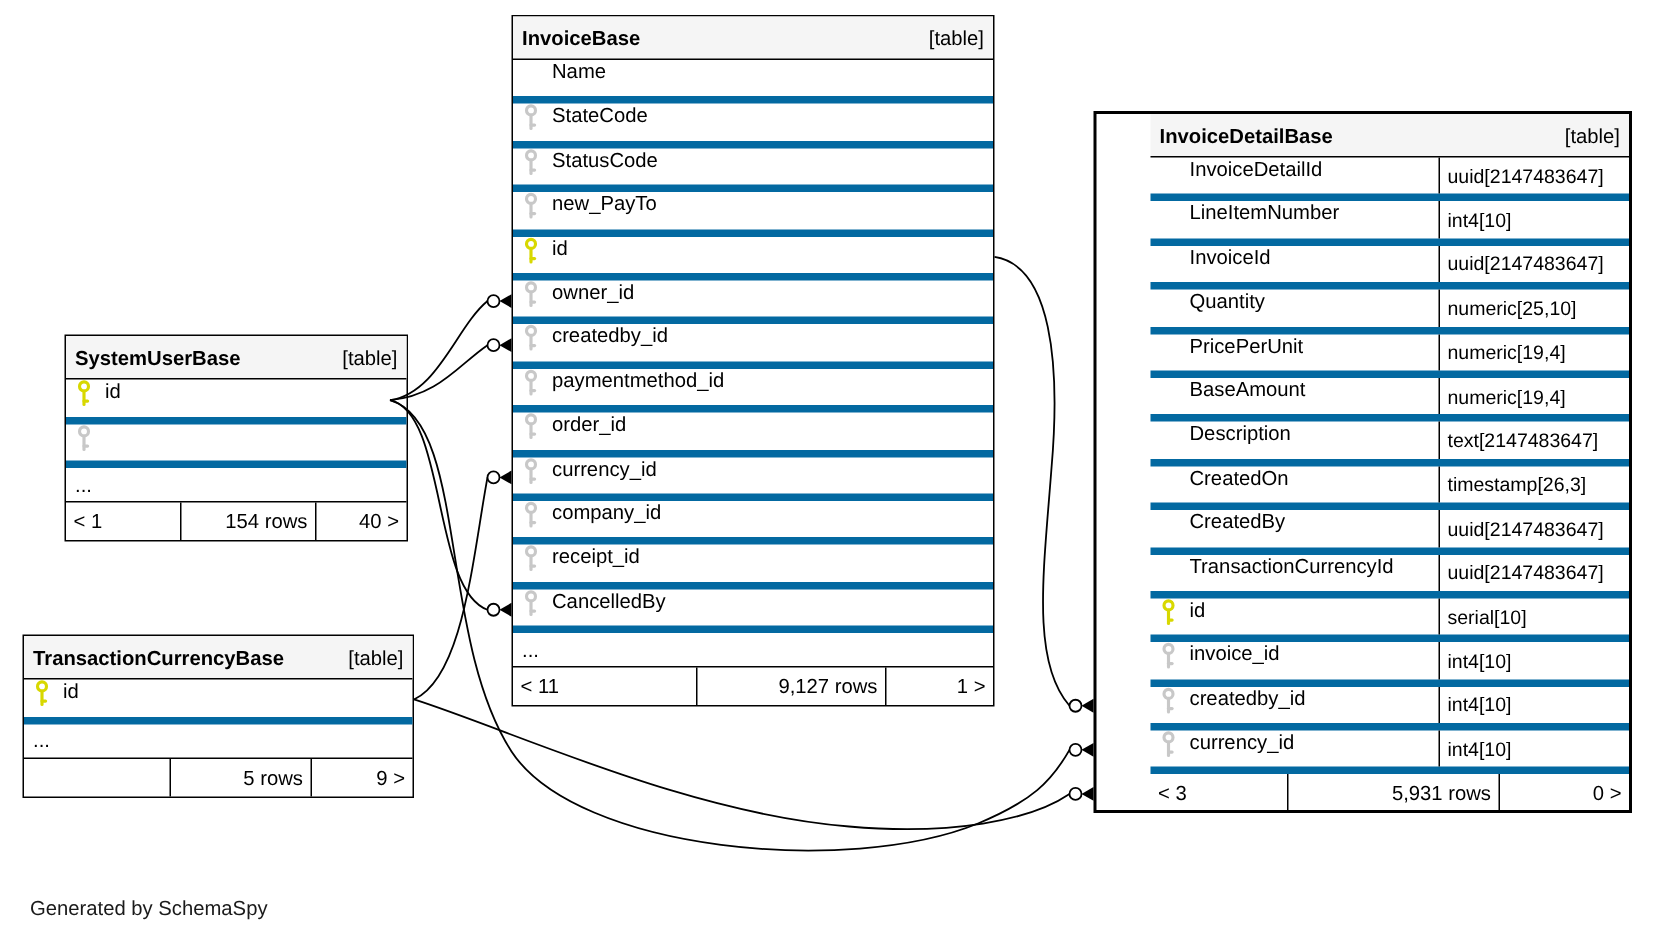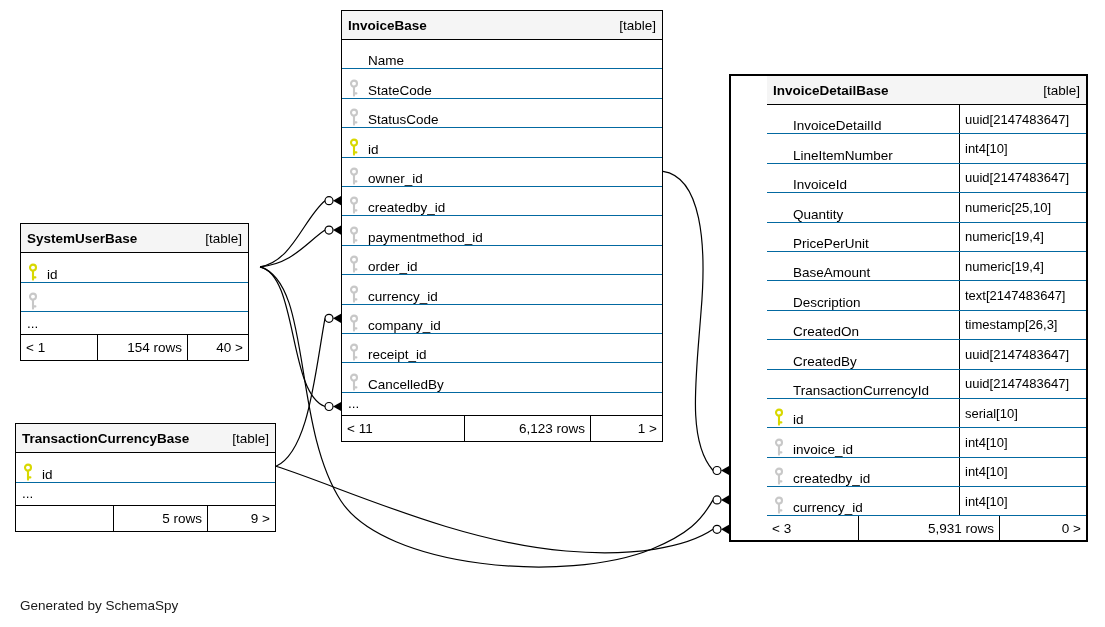--- a/index.html
+++ b/index.html
@@ -14,21 +14,21 @@
   }
   .tbl.main { border-width:2px;padding-left:36px; }
   .tbl-header {
     display:flex; justify-content:space-between; align-items:center;
     background:#f5f5f5; border-bottom:1px solid #000; box-sizing:border-box;
     padding:0 6px; height:29px;
   }
   .tbl-title { font-weight:bold; white-space:nowrap; }
   .tbl-tag { font-weight:normal; white-space:nowrap;text-align:center; }
   .row {
-    display:flex; align-items:flex-end; border-bottom:1px solid #0369a1;
+    display:flex; align-items:flex-start; border-bottom:5px solid #0369a1;
     box-sizing:border-box; padding-left:7px; white-space:nowrap;
   }
   .icon-slot { width:19px; display:flex; align-items:center; flex:0 0 19px; }
   .col-label { flex:1 1 auto; overflow:hidden; }
   .type-cell {
     flex:0 0 127px; width:127px; align-self:stretch; display:flex; align-items:center;
     border-left:1px solid #000; box-sizing:border-box; padding-left:5px;
     font-size:13px;
   }
   .ellipsis-row {
@@ -80,20 +80,31 @@
     <line x1="5" y1="7.8" x2="5" y2="16.6" stroke="#c8c8c8" stroke-width="2.1" stroke-linecap="round"></line>
     <line x1="5" y1="14.4" x2="7.4" y2="14.4" stroke="#c8c8c8" stroke-width="2.1" stroke-linecap="round"></line>
   </svg>
         </span>
         <span class="col-label">StatusCode</span>
 
       </div>
       <div class="row" style="height:29.4px">
         <span class="icon-slot">
           <svg width="10" height="19" viewBox="0 0 10 19">
+    <circle cx="5" cy="4.6" r="3" fill="none" stroke="#c8c8c8" stroke-width="2.1"></circle>
+    <line x1="5" y1="7.8" x2="5" y2="16.6" stroke="#c8c8c8" stroke-width="2.1" stroke-linecap="round"></line>
+    <line x1="5" y1="14.4" x2="7.4" y2="14.4" stroke="#c8c8c8" stroke-width="2.1" stroke-linecap="round"></line>
+  </svg>
+        </span>
+        <span class="col-label">new_PayTo</span>
+
+      </div>
+      <div class="row" style="height:29.4px">
+        <span class="icon-slot">
+          <svg width="10" height="19" viewBox="0 0 10 19">
     <circle cx="5" cy="4.6" r="3" fill="none" stroke="#d8d800" stroke-width="2.1"></circle>
     <line x1="5" y1="7.8" x2="5" y2="16.6" stroke="#d8d800" stroke-width="2.1" stroke-linecap="round"></line>
     <line x1="5" y1="14.4" x2="7.4" y2="14.4" stroke="#d8d800" stroke-width="2.1" stroke-linecap="round"></line>
   </svg>
         </span>
         <span class="col-label">id</span>
 
       </div>
       <div class="row" style="height:29.4px">
         <span class="icon-slot">
@@ -179,26 +190,26 @@
     <line x1="5" y1="7.8" x2="5" y2="16.6" stroke="#c8c8c8" stroke-width="2.1" stroke-linecap="round"></line>
     <line x1="5" y1="14.4" x2="7.4" y2="14.4" stroke="#c8c8c8" stroke-width="2.1" stroke-linecap="round"></line>
   </svg>
         </span>
         <span class="col-label">CancelledBy</span>
 
       </div>
       <div class="ellipsis-row" style="height:23px">...</div>
       <div class="footer-row" style="height:25px">
       <span class="footer-cell left" style="flex:0 0 122px">&lt; 11</span>
-      <span class="footer-cell mid" style="flex:0 0 126px">6,123 rows</span>
+      <span class="footer-cell mid" style="flex:0 0 126px">9,127 rows</span>
       <span class="footer-cell right">1 &gt;</span>
     </div>
     </div>
 
-  <div class="tbl" style="left: 20px; top: 223px; width: 229px;">
+  <div class="tbl" style="left: 43px; top: 223px; width: 229px;">
       <div class="tbl-header">
       <span class="tbl-title">SystemUserBase</span>
       <span class="tbl-tag">[table]</span>
     </div>
       <div class="row" style="height:29.5px">
         <span class="icon-slot">
           <svg width="10" height="19" viewBox="0 0 10 19">
     <circle cx="5" cy="4.6" r="3" fill="none" stroke="#d8d800" stroke-width="2.1"></circle>
     <line x1="5" y1="7.8" x2="5" y2="16.6" stroke="#d8d800" stroke-width="2.1" stroke-linecap="round"></line>
     <line x1="5" y1="14.4" x2="7.4" y2="14.4" stroke="#d8d800" stroke-width="2.1" stroke-linecap="round"></line>

